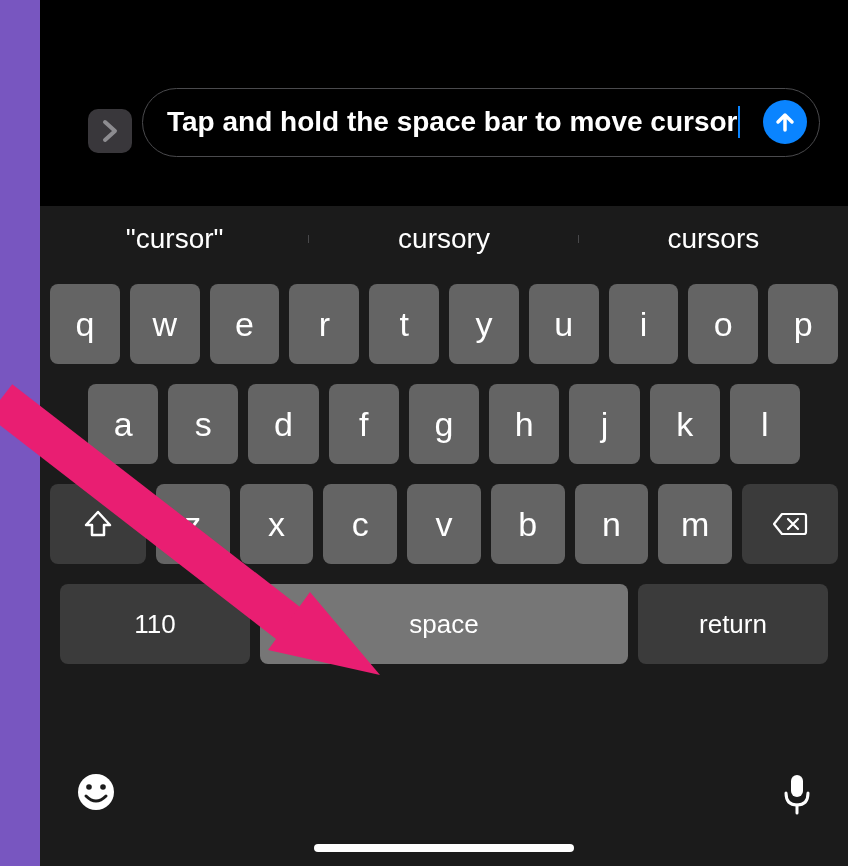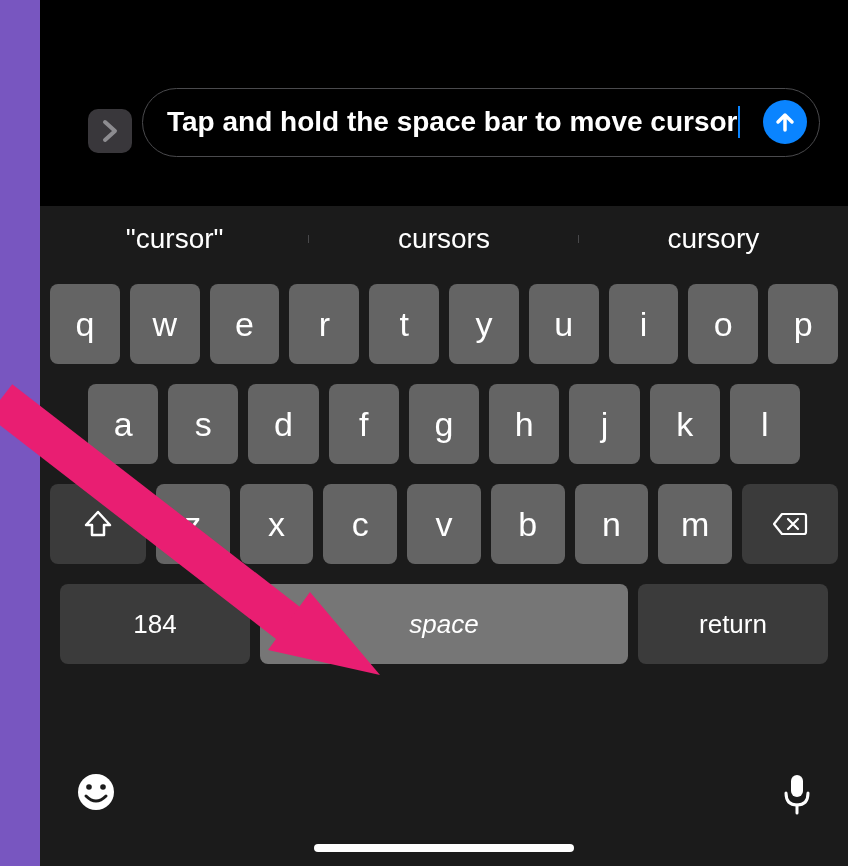--- a/index.html
+++ b/index.html
@@ -155,21 +155,20 @@
     }
     .key-123 {
       flex: 0 0 190px;
       background: #3b3b3b;
       font-size: 26px;
     }
     .key-space {
       flex: 1;
       background: #767676;
       font-size: 26px;
-      font-style: italic;
     }
     .key-return {
       flex: 0 0 190px;
       background: #3b3b3b;
       font-size: 26px;
       text-align: right;
     }
     .keyboard-footer {
       position: absolute;
       bottom: 0;
@@ -223,22 +222,22 @@
         <svg width="22" height="22" viewBox="0 0 22 22" fill="none">
           <path d="M11 19 L11 4 M11 4 L4 11 M11 4 L18 11" stroke="#fff" stroke-width="3.5" stroke-linecap="round" stroke-linejoin="round"></path>
         </svg>
       </div>
     </div>
   </div>
 
   <div class="keyboard">
     <div class="suggestions">
       <div class="suggestion">"cursor"</div>
+      <div class="suggestion">cursory</div>
       <div class="suggestion">cursors</div>
-      <div class="suggestion">cursory</div>
     </div>
 
     <div class="key-rows">
       <div class="key-row">
         <div class="key">q</div>
         <div class="key">w</div>
         <div class="key">e</div>
         <div class="key">r</div>
         <div class="key">t</div>
         <div class="key">y</div>
@@ -272,21 +271,21 @@
         <div class="key">n</div>
         <div class="key">m</div>
         <div class="key key-fn key-backspace">
           <svg width="36" height="26" viewBox="0 0 36 26" fill="none">
             <path d="M10 3 L32 3 Q34 3 34 5 L34 21 Q34 23 32 23 L10 23 L2 13 Z" stroke="#fff" stroke-width="2.2" stroke-linejoin="round"></path>
             <path d="M16 8 L26 18 M26 8 L16 18" stroke="#fff" stroke-width="2.2" stroke-linecap="round"></path>
           </svg>
         </div>
       </div>
       <div class="key-row bottom-row">
-        <div class="key key-123">184</div>
+        <div class="key key-123">110</div>
         <div class="key key-space">space</div>
         <div class="key key-return">return</div>
       </div>
     </div>
 
     <div class="keyboard-footer">
       <div class="emoji-btn">
         <svg width="40" height="40" viewBox="0 0 40 40">
           <circle cx="20" cy="20" r="18" fill="#fff"></circle>
           <circle cx="13" cy="15" r="2.8" fill="#1b1b1b"></circle>

